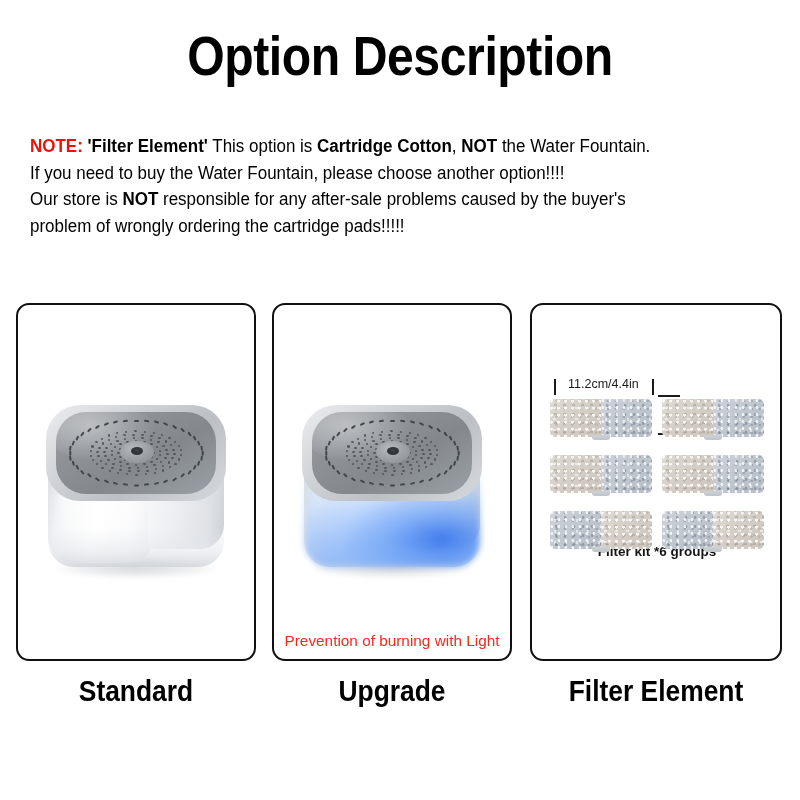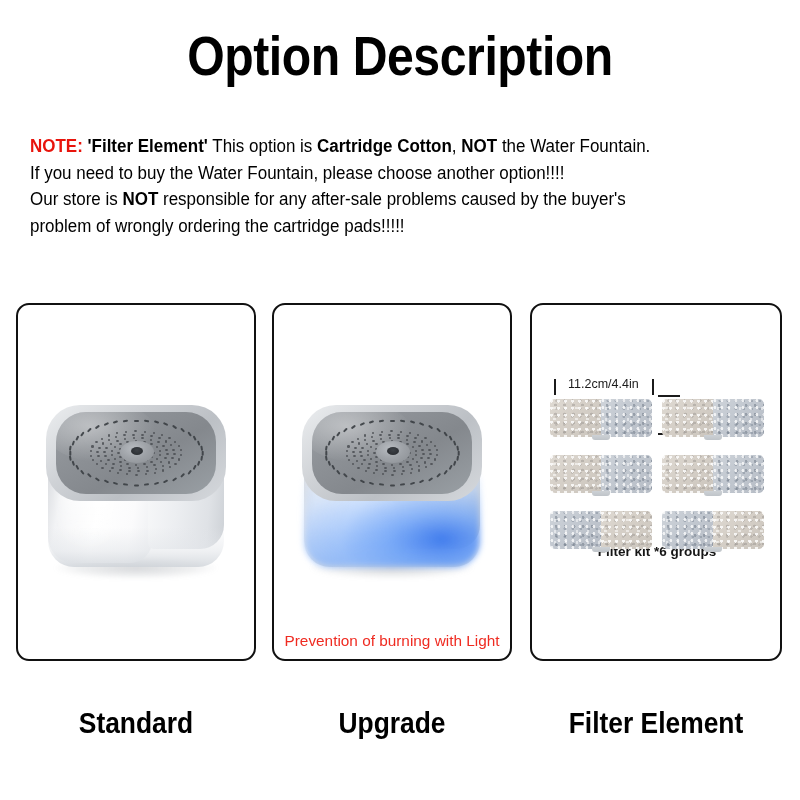--- a/index.html
+++ b/index.html
@@ -318,21 +318,21 @@
     text-align: center;
     font-size: 13.5px;
     font-weight: bold;
     color: #151515;
   }
 
   
   #bottom-labels {
     position: absolute;
     left: 0;
-    top: 704px;
+    top: 672px;
     width: 632px;
     height: 48px;
   }
   .bottom-label {
     position: absolute;
     top: 0;
     font-weight: bold;
     font-size: 30px;
     line-height: 38px;
     text-align: center;

